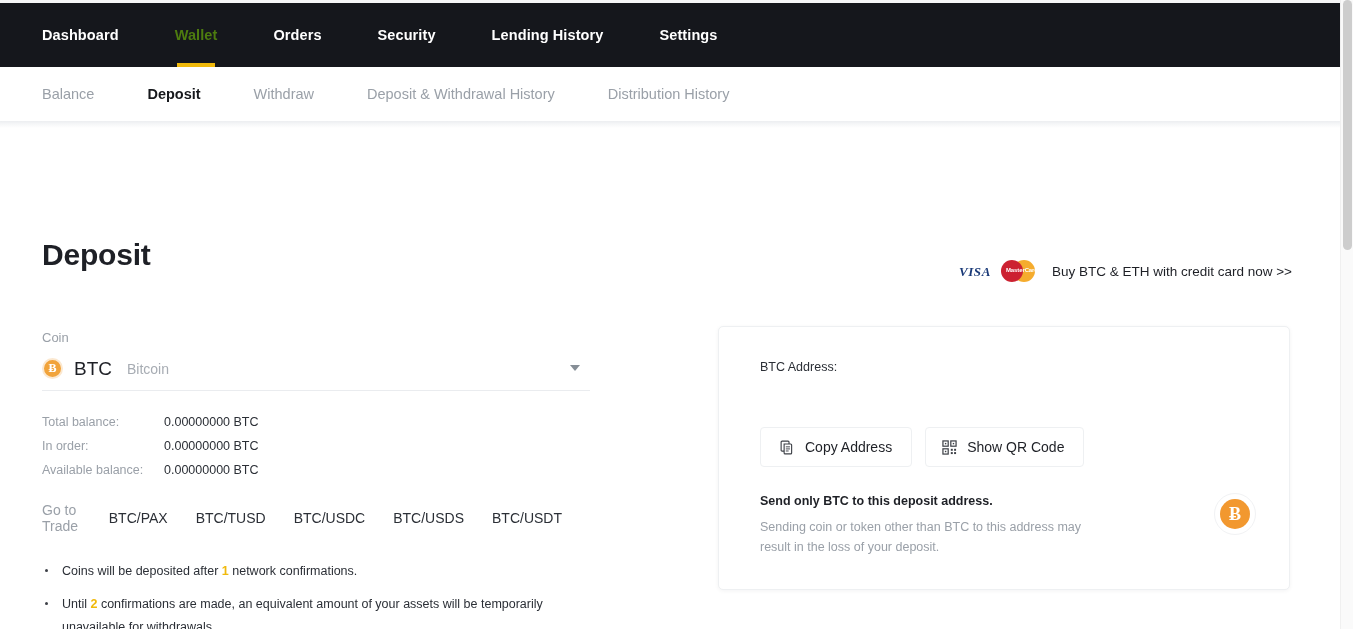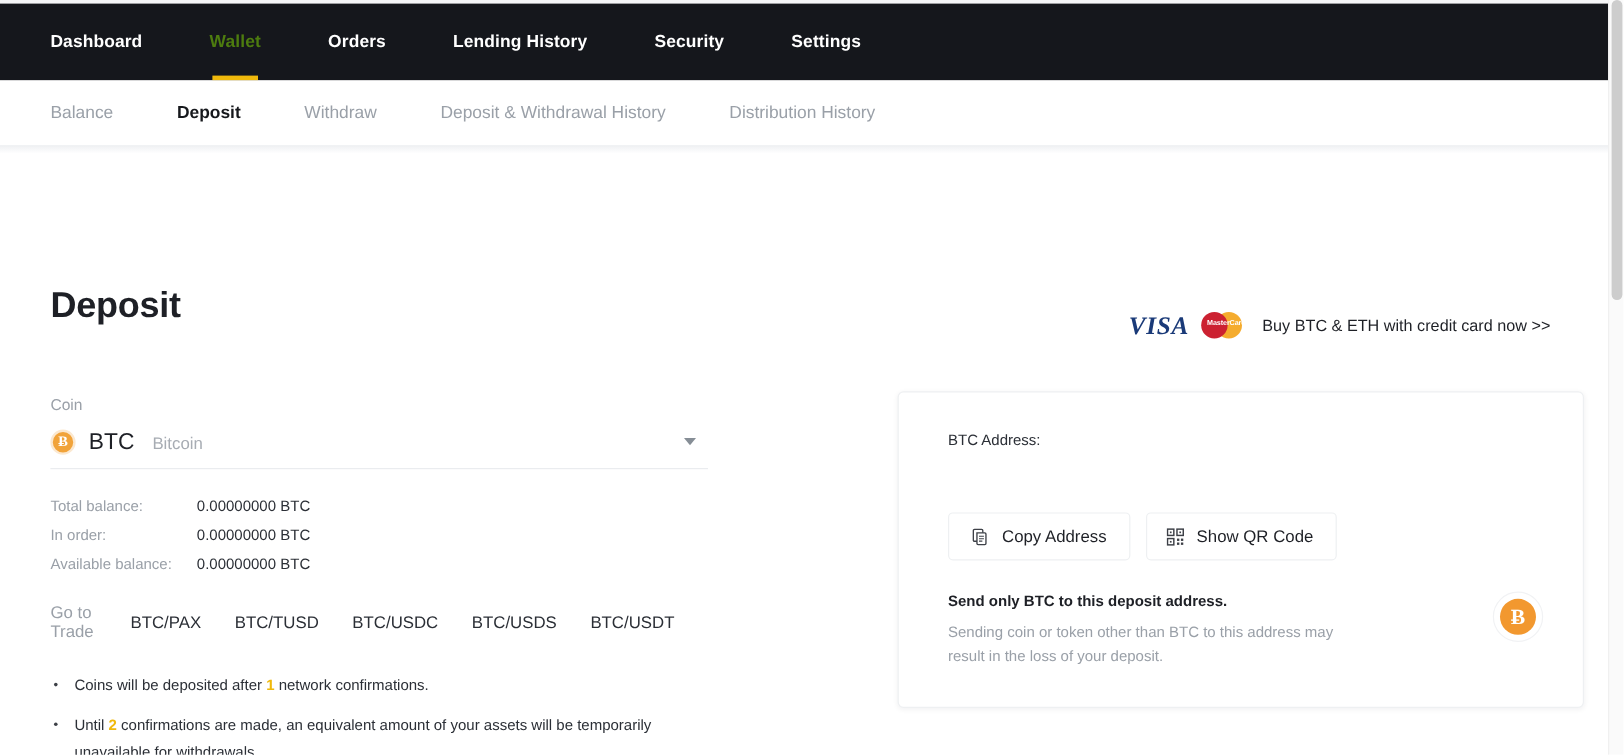--- a/index.html
+++ b/index.html
@@ -117,21 +117,21 @@
     position: absolute;
     right: 48px; top: 130px;
     display: flex;
     align-items: center;
     cursor: pointer;
   }
   .visa-logo {
     font-family: "Liberation Serif", serif;
     font-style: italic;
     font-weight: 700;
-    font-size: 21px;
+    font-size: 13px;
     color: #1a3a78;
     letter-spacing: .6px;
     margin-right: 9px;
     line-height: 1;
   }
   .mc-logo {
     position: relative;
     width: 44px; height: 26px;
     margin-right: 8px;
   }
@@ -258,21 +258,21 @@
     left: 3px; top: 9px;
     width: 3px; height: 3px;
     border-radius: 50%;
     background: #3d4047;
   }
   .hl { color: #f0b90b; font-weight: 700; }
 
   
   .addr-card {
     position: absolute;
-    left: 748px; top: 198px;
+    left: 718px; top: 198px;
     width: 572px;
     height: 264px;
     background: #ffffff;
     border: 1px solid #eef0f2;
     border-radius: 5px;
     box-shadow: 0 1px 4px rgba(24,26,32,.05);
   }
   .addr-label {
     position: absolute;
     left: 41px; top: 33px;
@@ -375,24 +375,24 @@
       <span>Dashboard</span>
     </div>
     <div class="nav-item active">
       <span>Wallet</span>
       <span class="nav-underline"></span>
     </div>
     <div class="nav-item">
       <span>Orders</span>
     </div>
     <div class="nav-item">
+      <span>Security</span>
+    </div>
+    <div class="nav-item">
       <span>Lending History</span>
-    </div>
-    <div class="nav-item">
-      <span>Security</span>
     </div>
     <div class="nav-item">
       <span>Settings</span>
     </div>
   </div>
 
   <div class="sub-nav">
     <div class="sub-nav-item">Balance</div>
     <div class="sub-nav-item active">Deposit</div>
     <div class="sub-nav-item">Withdraw</div>

